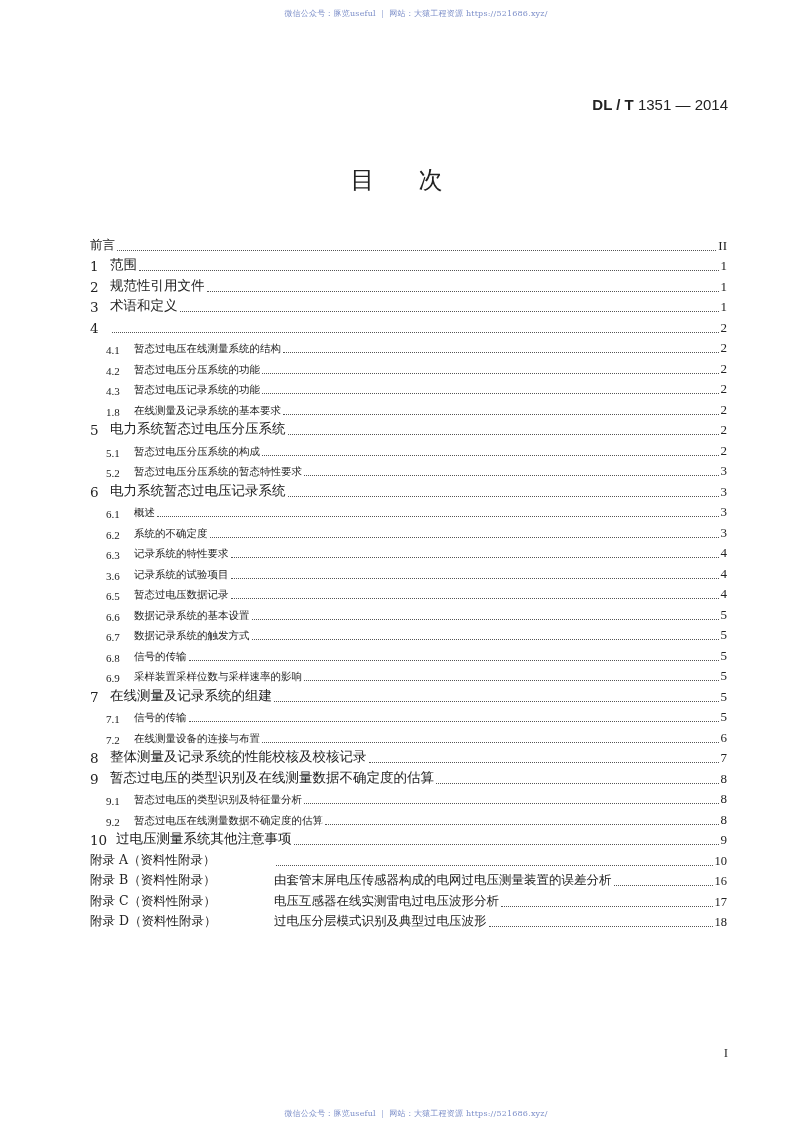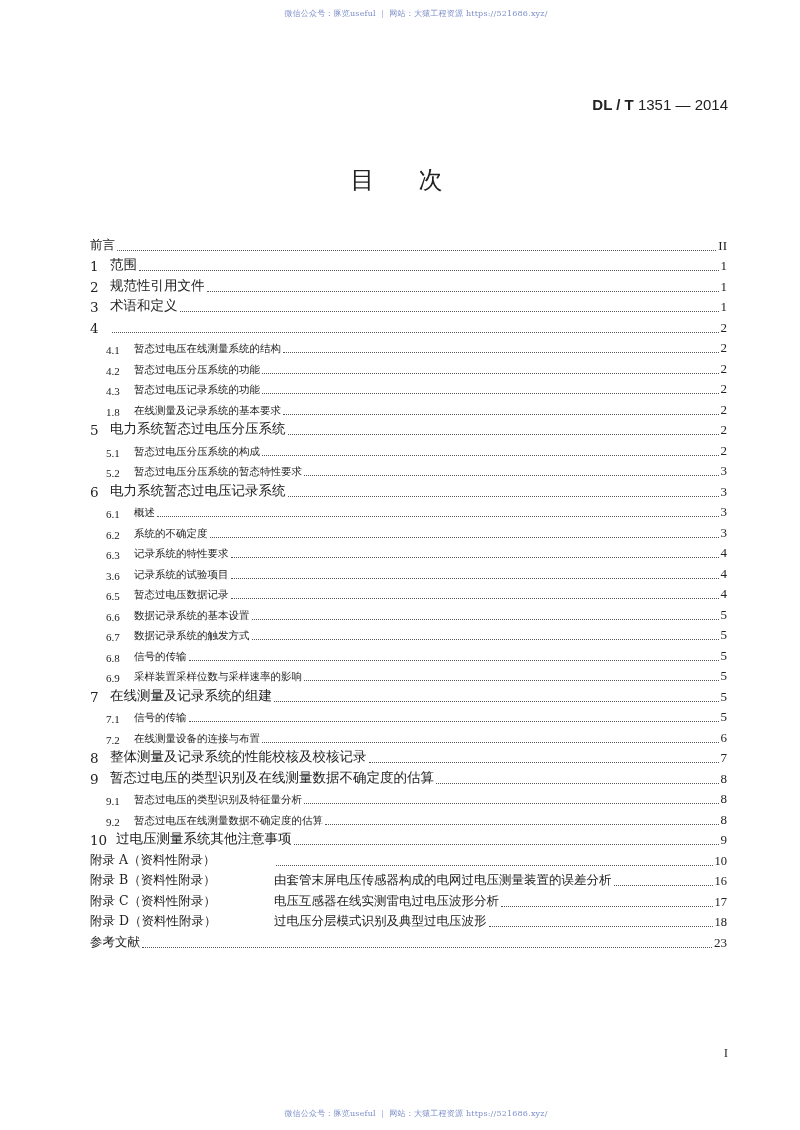--- a/index.html
+++ b/index.html
@@ -245,22 +245,17 @@
       <span class="dots"></span>
       <span class="page">17</span>
     </div>
   <div class="row annex">
       <span class="num">附录 D（资料性附录）</span>
       <span class="label">过电压分层模式识别及典型过电压波形</span>
       <span class="dots"></span>
       <span class="page">18</span>
     </div>
 
-  <div class="row plain">
-    <span class="label">参考文献</span>
-    <span class="dots"></span>
-    <span class="page">23</span>
-  </div>
 </div>
 
 <div class="page-number">I</div>
 
 <div class="watermark wm-bottom">微信公众号：豚览useful ｜ 网站：大猿工程资源 https://521686.xyz/</div>
 
 </body></html>

